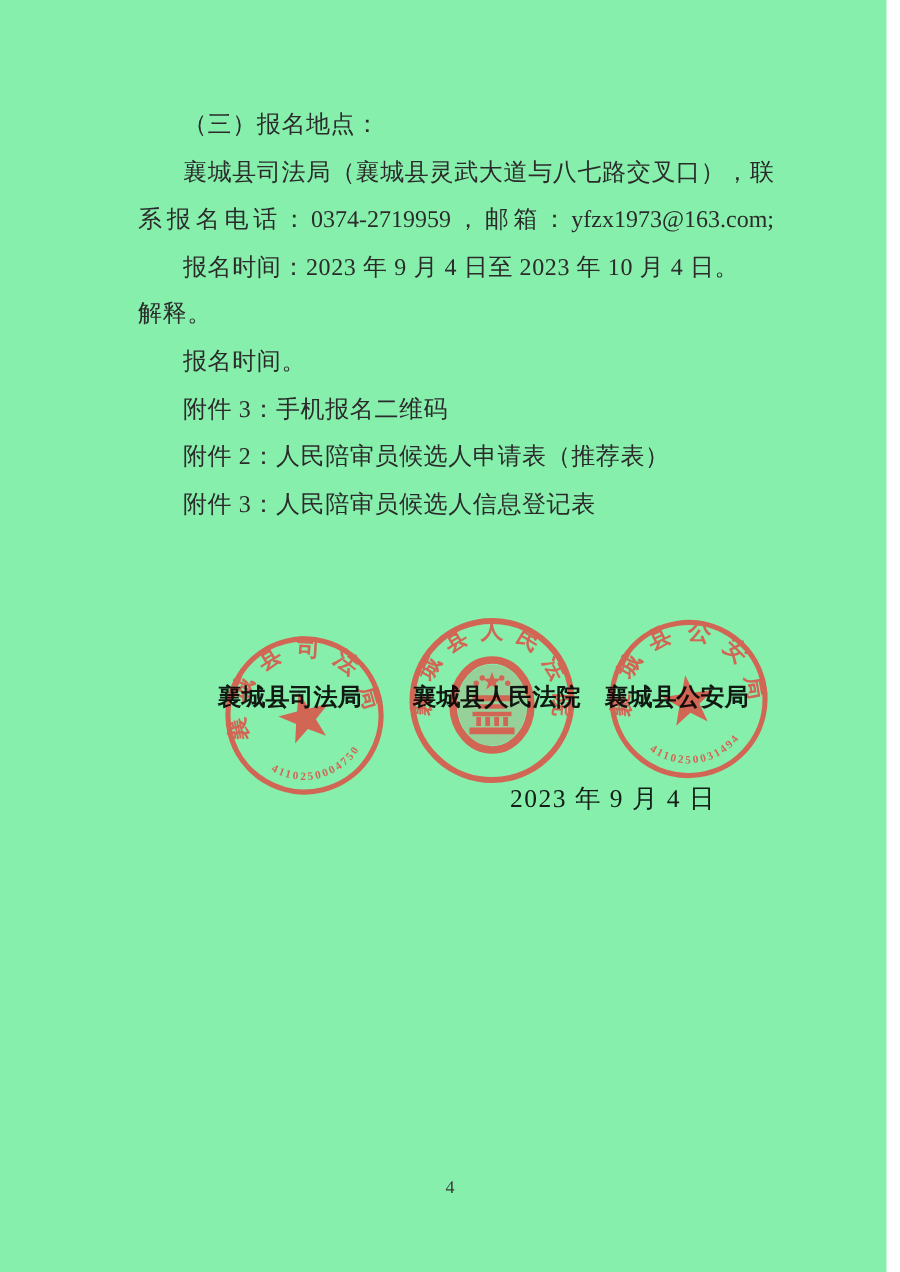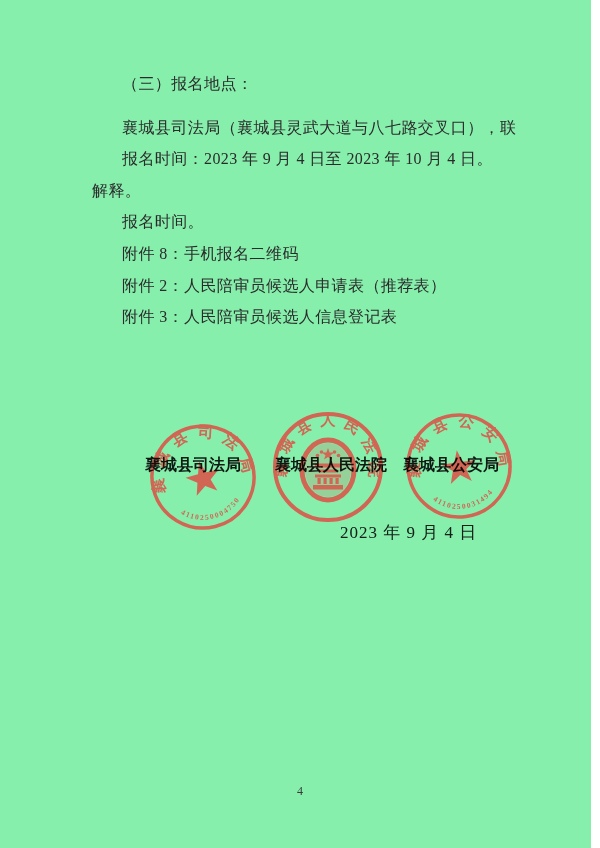--- a/index.html
+++ b/index.html
@@ -23,21 +23,20 @@
     white-space: nowrap;
   }
   .line { height: 31.6px; }
   .line.indent { padding-left: 30px; }
   .line.full {
     white-space: normal;
     letter-spacing: 0;
     text-align: justify;
     text-align-last: justify;
     overflow: hidden;
-    margin-top: 12px;
   }
   .seal {
     position: absolute;
     opacity: 0.88;
     z-index: 2;
   }
   .seal .ring { stroke: var(--seal-red, #dc5449); fill: none; }
   .seal text { fill: var(--seal-red, #dc5449); font-family: "Liberation Serif", "DejaVu Serif", serif; font-weight: bold; }
   .seal .star { fill: var(--seal-red, #dc5449); }
   .seal .emblem { fill: var(--seal-red, #dc5449); }
@@ -77,24 +76,25 @@
   }
 </style>
 </head>
 <body>
 
 <div class="page">
 
   <div class="doc-text">
     <div class="line indent">（三）报名地点：</div>
     <div class="line indent full">襄城县司法局（襄城县灵武大道与八七路交叉口），联</div>
+    <div class="line full">系报名电话：0374-2719959，邮箱：yfzx1973@163.com;</div>
     <div class="line indent">报名时间：2023 年 9 月 4 日至 2023 年 10 月 4 日。</div>
     <div class="line">解释。</div>
     <div class="line indent">报名时间。</div>
-    <div class="line indent">附件 8：手机报名二维码</div>
+    <div class="line indent">附件 3：手机报名二维码</div>
     <div class="line indent">附件 2：人民陪审员候选人申请表（推荐表）</div>
     <div class="line indent">附件 3：人民陪审员候选人信息登记表</div>
   </div>
 
   <svg class="seal" style="left:147px; top:421px; transform:rotate(-14deg); transform-origin:center;" width="112" height="112" viewBox="0 0 112 112">
     <circle class="ring" cx="56" cy="56" r="51" stroke-width="3.5"></circle>
     <path id="s1arc" d="M 21.4 76 A 40 40 0 1 1 90.6 76" fill="none"></path>
     <text font-size="15.5" text-anchor="middle">
       <textPath href="#s1arc" startOffset="50%" textLength="138" lengthAdjust="spacing">襄城县司法局</textPath>
     </text>

